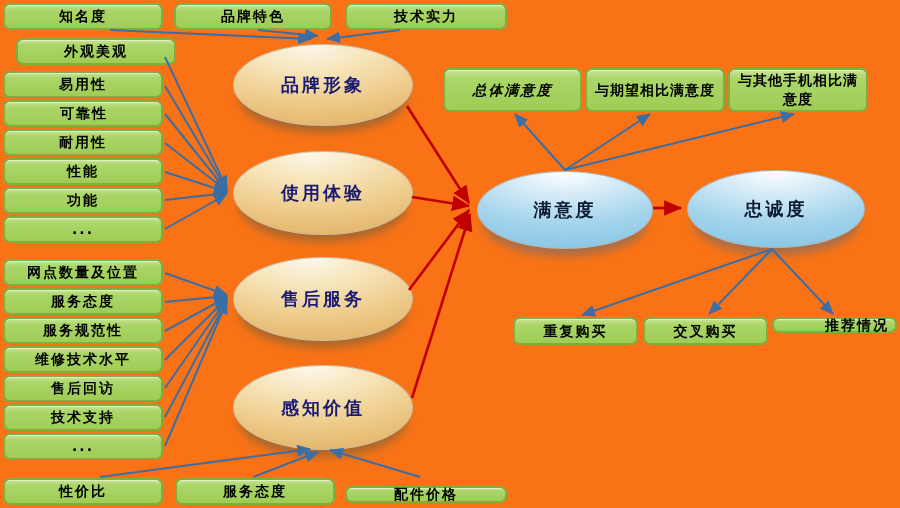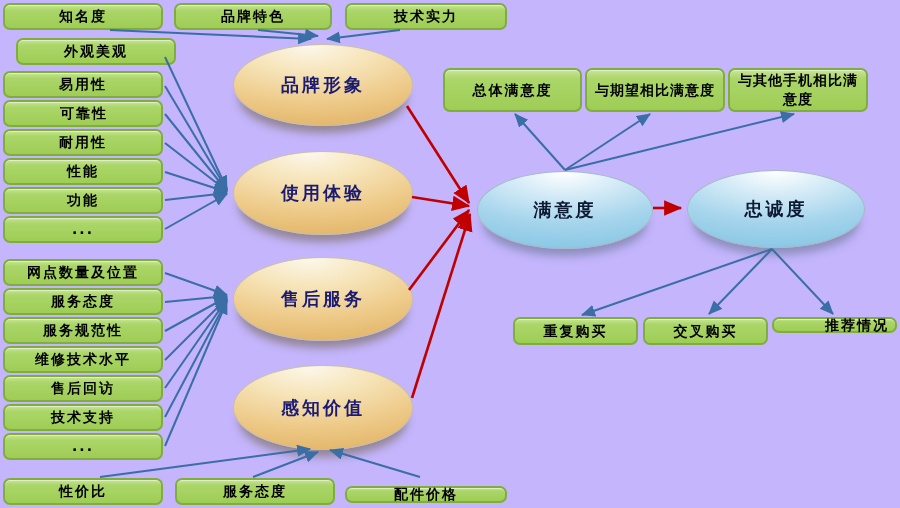--- a/index.html
+++ b/index.html
@@ -1,17 +1,17 @@
 <!DOCTYPE html>
 <html><head>
 <meta charset="utf-8">
 <style>
   html,body{margin:0;padding:0;background:#fff;}
   .canvas{
-    position:relative;width:900px;height:508px;background:#c4b5fd;overflow:hidden;
+    position:relative;width:900px;height:508px;background:#f97316;overflow:hidden;
     font-family:"DejaVu Sans","Liberation Sans",sans-serif;
   }
   .gbox{
     position:absolute;box-sizing:border-box;
     border:2px solid #7fae3e;border-radius:7px;
     background:linear-gradient(180deg,#c9e49a 0%,#abd669 22%,#9ecd55 100%);
     display:flex;align-items:center;justify-content:center;text-align:center;
     font-weight:bold;font-size:14px;color:#000;line-height:1.35;letter-spacing:2px;
     box-shadow:inset 0 1px 0 rgba(255,255,255,.45);
     padding:1px 6px;
@@ -96,21 +96,21 @@
   <div class="gbox" style="left:3px;top:478px;width:160px;height:27px;">
       <span>性价比</span>
     </div>
   <div class="gbox" style="left:175px;top:478px;width:160px;height:27px;">
       <span>服务态度</span>
     </div>
   <div class="gbox" style="left:345px;top:486px;width:162px;height:17px;">
       <span>配件价格</span>
     </div>
 
-  <div class="gbox" style="left:443px;top:68px;width:139px;height:44px;">
+  <div class="gbox" style="left:443px;top:68px;width:139px;height:44px;font-style:italic;">
       <span>总体满意度</span>
     </div>
   <div class="gbox two-line" style="left:585px;top:68px;width:140px;height:44px;">
       <span>与期望相比满意度</span>
     </div>
   <div class="gbox two-line" style="left:728px;top:68px;width:140px;height:44px;">
       <span>与其他手机相比满意度</span>
     </div>
 
   <div class="gbox" style="left:513px;top:317px;width:125px;height:28px;">

